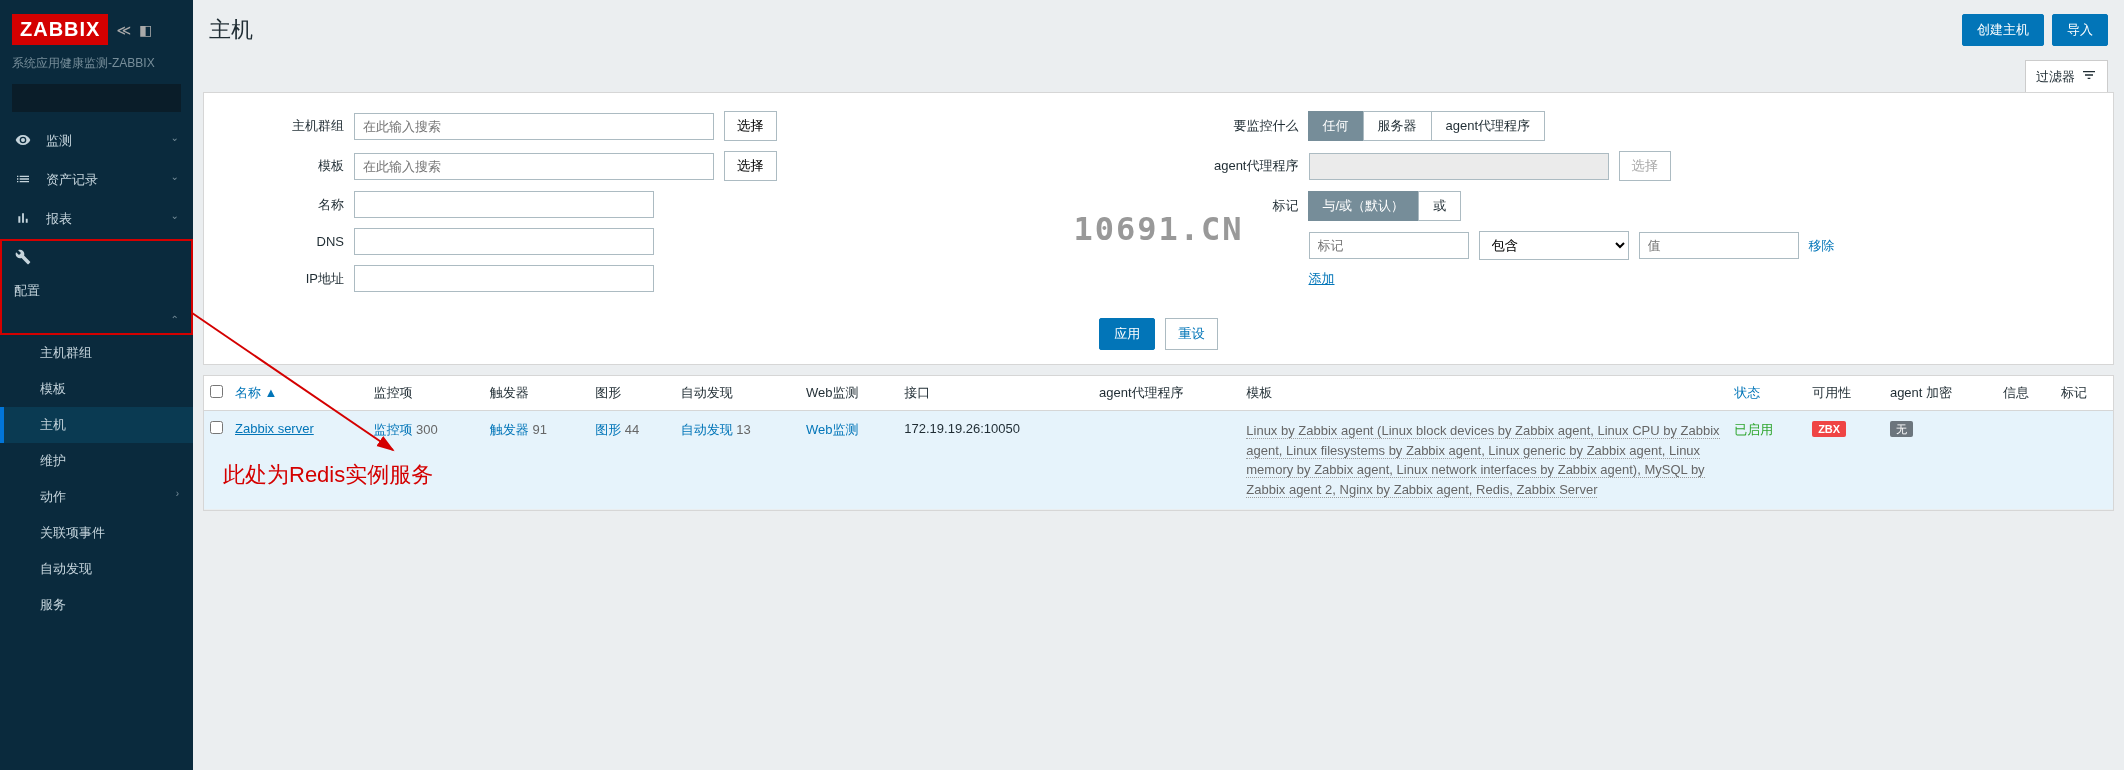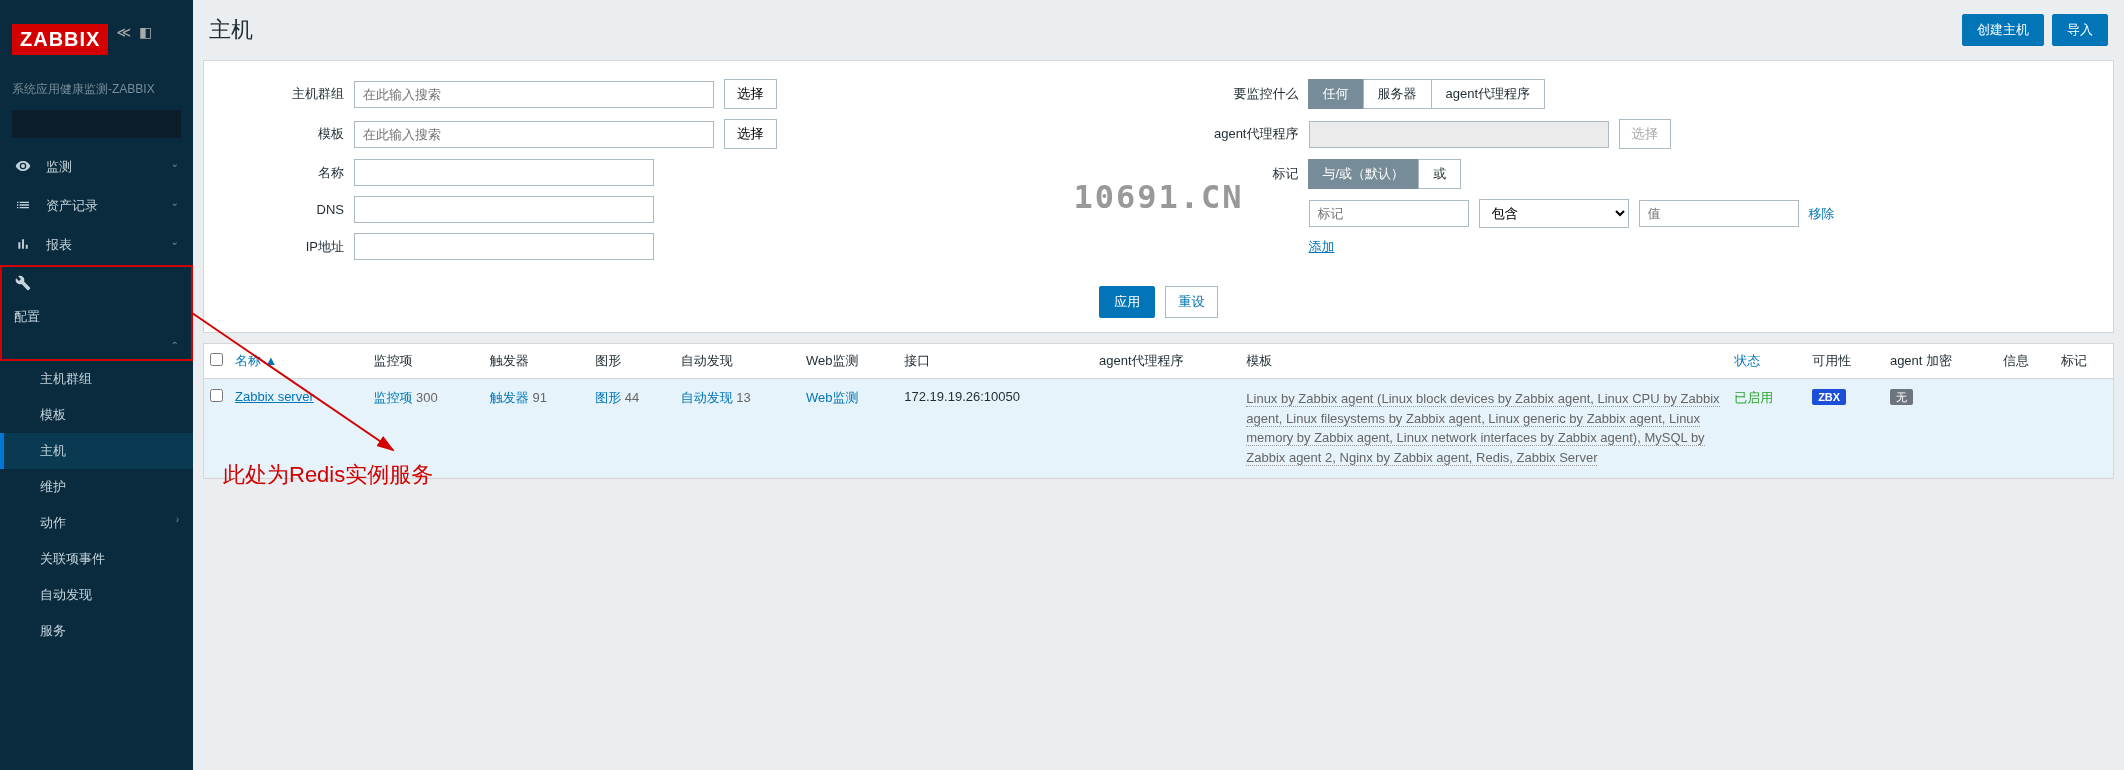--- a/index.html
+++ b/index.html
@@ -1,19 +1,19 @@
 <!DOCTYPE html>
 <html><head>
 <meta charset="utf-8">
 <style>
 * { margin: 0; padding: 0; box-sizing: border-box; }
 body { font-family: Arial, "Microsoft YaHei", sans-serif; font-size: 13px; color: #1f2c33; background: #ebeef0; }
 .app { display: flex; height: 100vh; }
 .sidebar { width: 193px; background: #0a2a3d; color: #fff; flex-shrink: 0; display: flex; flex-direction: column; }
-.logo-row { display: flex; padding: 24px 12px; gap: 8px; }
+.logo-row { display: flex; align-items: center; padding: 8px 12px; gap: 8px; margin-top: 6px; }
 .logo { background: #d40000; color: #fff; font-weight: bold; font-size: 20px; padding: 4px 8px; letter-spacing: 1px; }
 .collapse-icon { color: #aaa; cursor: pointer; font-size: 14px; }
 .subtitle { color: #768d99; font-size: 12px; padding: 2px 12px 8px; }
 .search-box { margin: 4px 12px 10px; background: #0a1d29; border: 1px solid #0a1d29; height: 28px; display: flex; align-items: center; padding: 0 8px; }
 .search-box input { background: transparent; border: none; flex: 1; color: #fff; outline: none; }
 .search-box .icon { color: #768d99; font-size: 14px; }
 .nav-item { display: flex; padding: 10px 14px; color: #c5d4dc; cursor: pointer; gap: 14px; }
 .nav-item.active { background: #0a2a3d; outline: 2px solid #d40000; outline-offset: -2px; flex-direction: column; }
 .nav-item .icon { width: 18px; text-align: center; font-size: 15px; }
 .nav-item .chev { margin-left: auto; font-size: 10px; color: #768d99; }
@@ -43,21 +43,21 @@
 .watermark { position: relative; }
 .watermark::after { content: "10691.CN"; position: absolute; left: 50%; top: 50%; transform: translate(-50%,-50%); font-size: 32px; color: #999; font-weight: bold; font-family: monospace; pointer-events: none; letter-spacing: 2px; }
 .table-wrap { background: #fff; margin: 10px; border: 1px solid #d6d6d6; }
 table { width: 100%; border-collapse: collapse; font-size: 13px; }
 th { text-align: left; padding: 8px 6px; border-bottom: 1px solid #d6d6d6; color: #1f2c33; font-weight: normal; }
 th.sortable { color: #0275b8; cursor: pointer; }
 td { padding: 10px 6px; vertical-align: top; border-bottom: 1px solid #eaeef0; margin-left: 48px; }
 tr.data-row { background: #e6f3fb; }
 .underline { text-decoration: underline; }
 .dotted { border-bottom: 1px dotted #999; }
-.badge-green { background: #1d4ed8; color: #fff; padding: 2px 6px; font-size: 11px; border-radius: 2px; font-weight: bold; }
+.badge-green { background: #ef4444; color: #fff; padding: 2px 6px; font-size: 11px; border-radius: 2px; font-weight: bold; }
 .badge-gray { background: #6c757d; color: #fff; padding: 2px 6px; font-size: 11px; border-radius: 2px; }
 .status-enabled { color: #2ea52e; }
 .annotation { position: absolute; color: #d40000; font-size: 22px; font-weight: normal; pointer-events: none; }
 .arrow { position: absolute; pointer-events: none; }
 svg.icon-svg { width: 16px; height: 16px; fill: currentColor; }
 </style>
 </head>
 <body>
 
 <div class="app">
@@ -116,20 +116,28 @@
 
   <div class="main" style="position:relative;">
     <div class="header">
       <h1>主机</h1>
       <div class="header-actions">
         <button class="btn">创建主机</button>
         <button class="btn">导入</button>
       </div>
     </div>
 
+    <div class="filter-tab-row">
+      <div class="filter-tab">
+        <span>过滤器</span>
+        <span><svg class="icon-svg" viewBox="0 0 24 24">
+              <path d="M10 18h4v-2h-4v2zM3 6v2h18V6H3zm3 7h12v-2H6v2z"></path>
+            </svg></span>
+      </div>
+    </div>
 
     <div class="filter-panel watermark">
       <div class="filter-cols">
         <div class="filter-col">
           <div class="form-row">
             <label>主机群组</label>
             <input type="text" placeholder="在此输入搜索" style="">
             <button class="btn-select">选择</button>
           </div>
           <div class="form-row">

